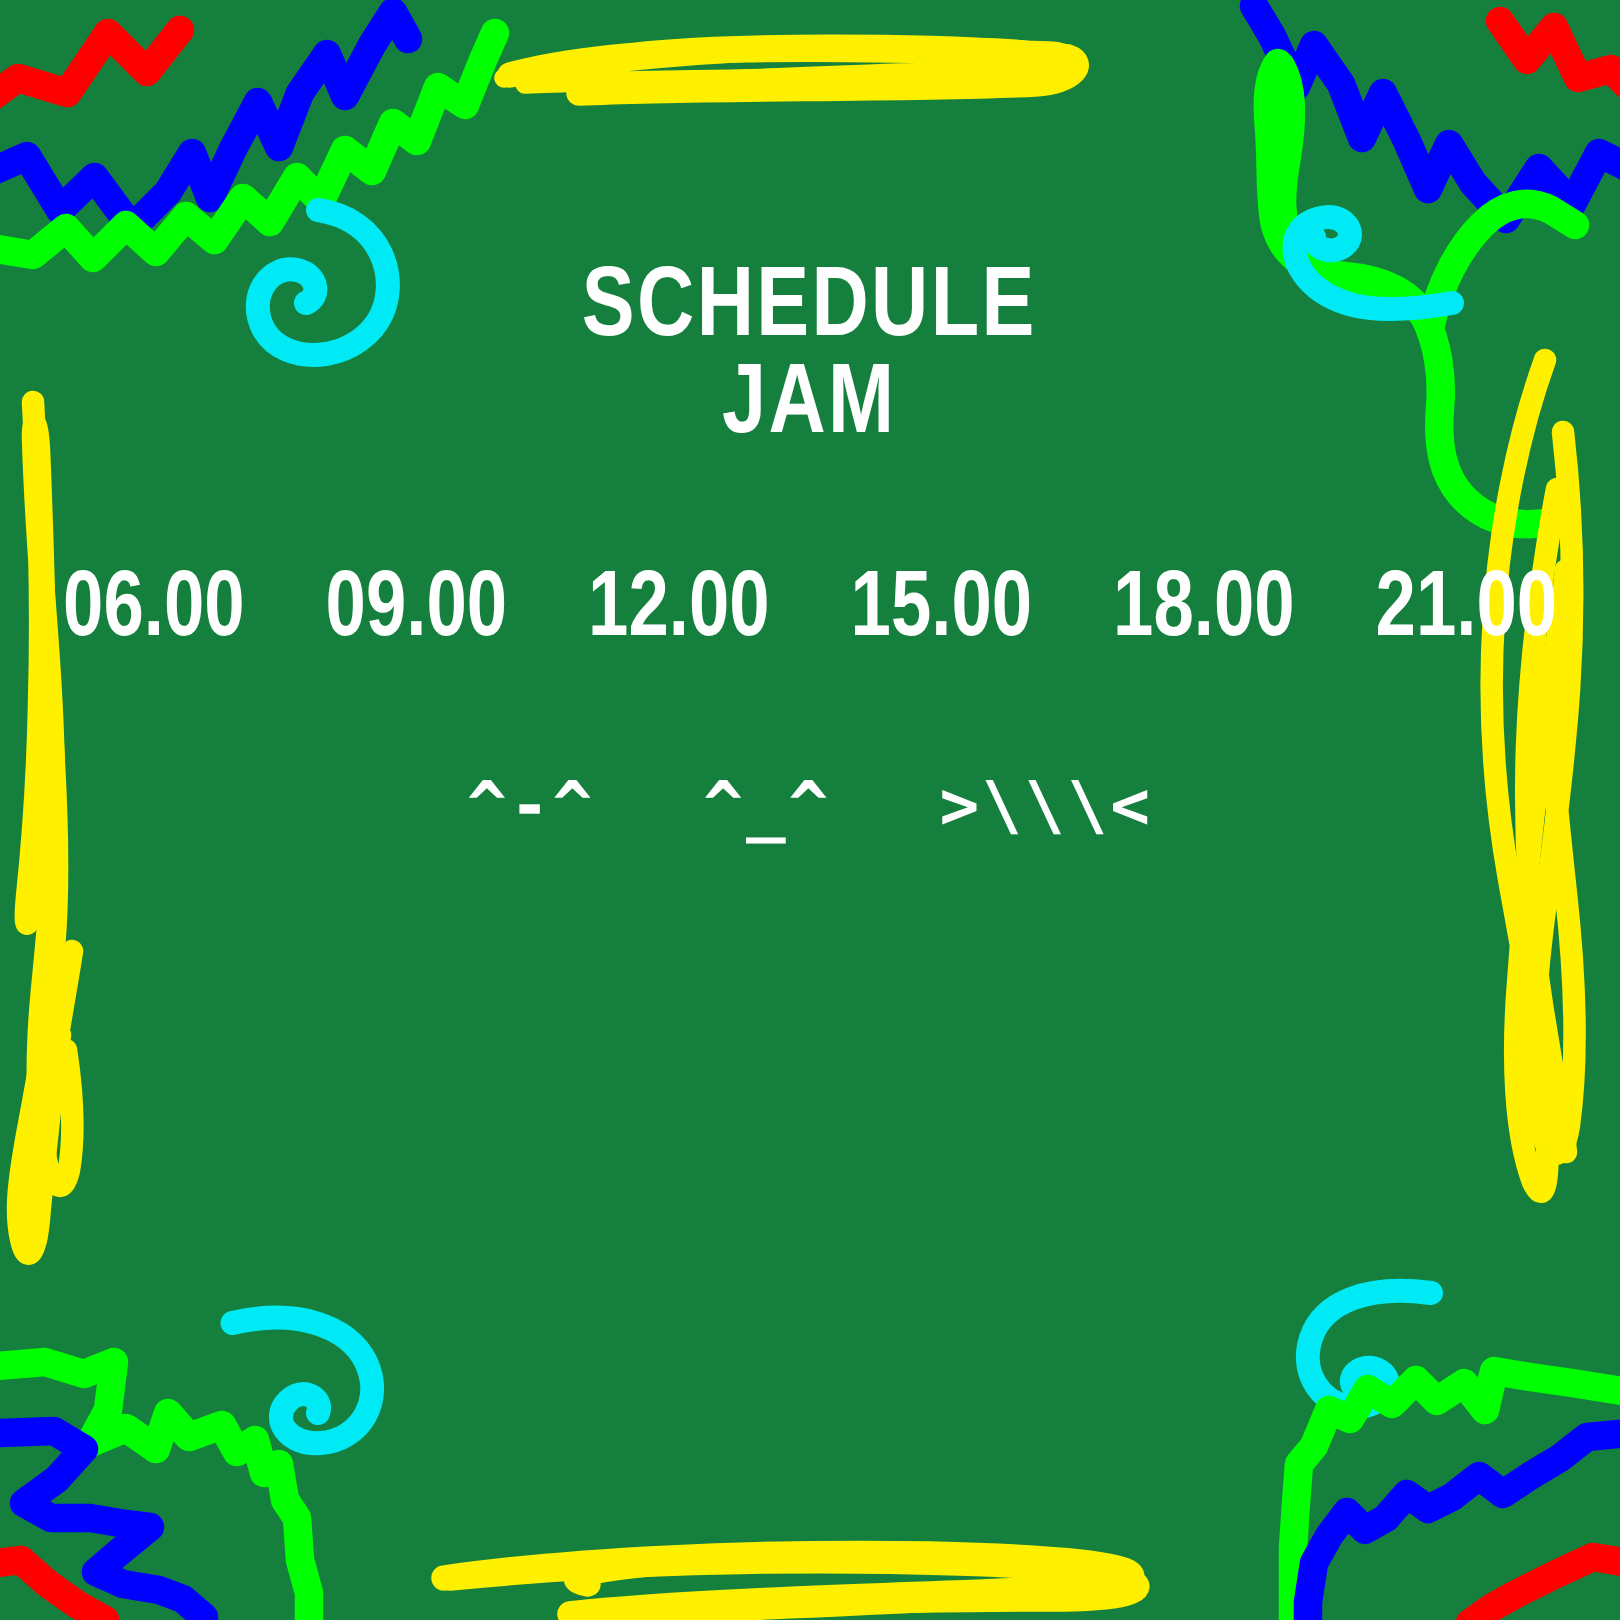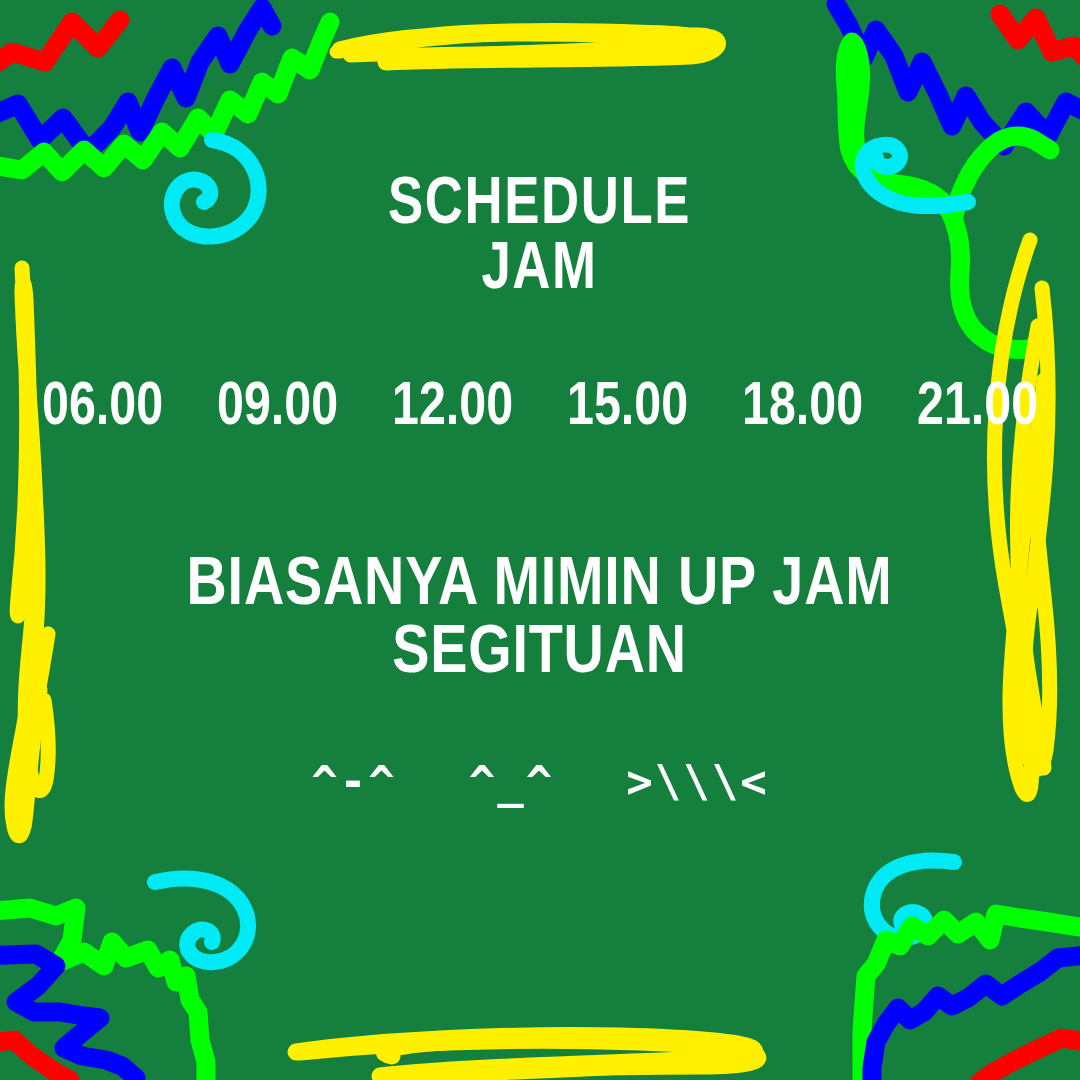--- a/index.html
+++ b/index.html
@@ -211,24 +211,20 @@
 
     <div class="times-row">
       <span class="time-item">06.00</span>
       <span class="time-item">09.00</span>
       <span class="time-item">12.00</span>
       <span class="time-item">15.00</span>
       <span class="time-item">18.00</span>
       <span class="time-item">21.00</span>
     </div>
 
-    <div class="message-block">
-      <span class="message-line">BIASANYA MIMIN UP JAM</span>
-      <span class="message-line">SEGITUAN</span>
-    </div>
 
     <div class="emoticon-row">
       <span class="emoticon">^-^</span>
       <span class="emoticon">^_^</span>
       <span class="emoticon">&gt;\\\&lt;</span>
     </div>
 
   </div>
 </div>
 

